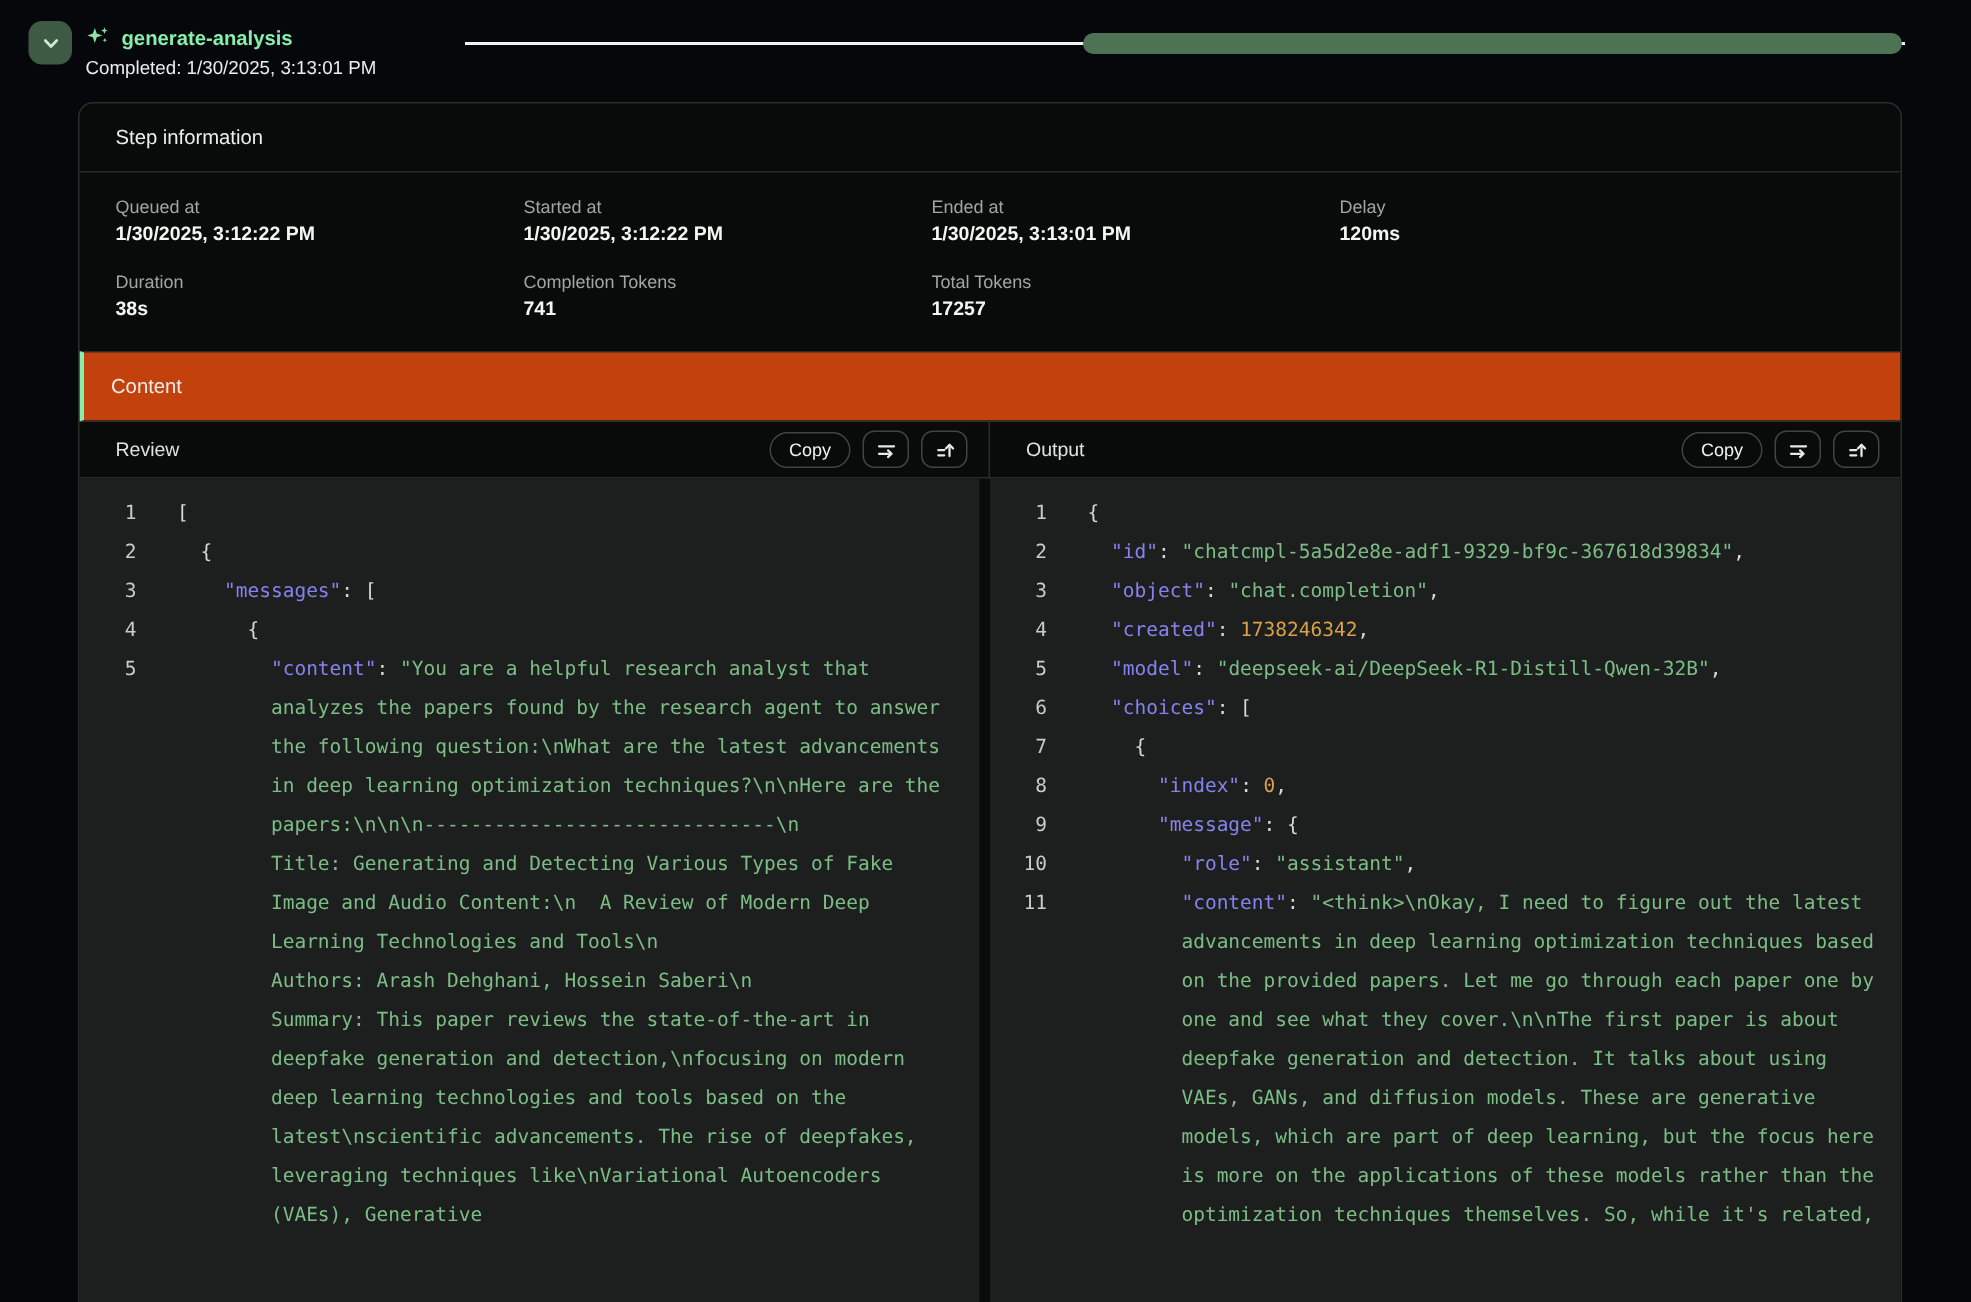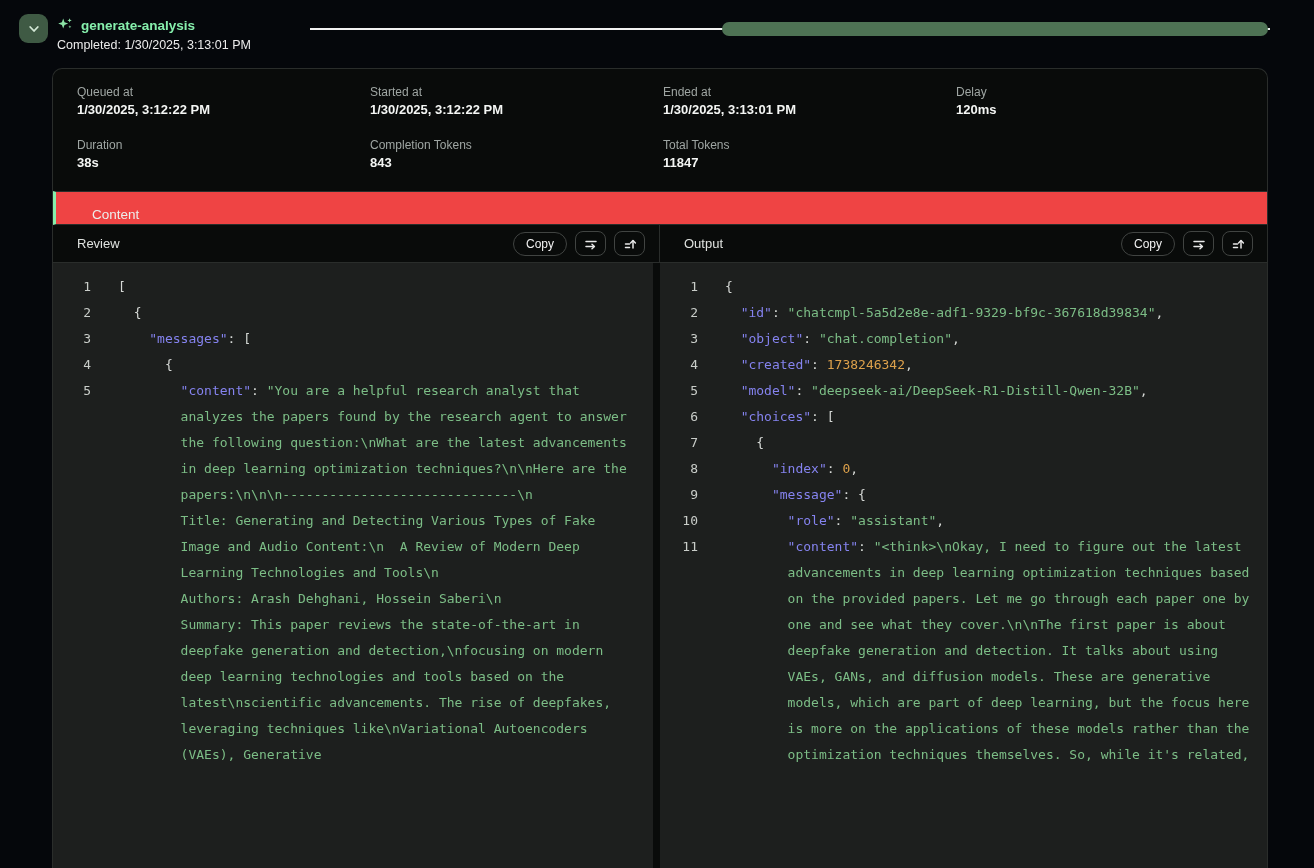--- a/index.html
+++ b/index.html
@@ -22,29 +22,29 @@
     border-radius:7px; background:var(--timeline-bar,#4e7254); cursor:pointer; }
 
   
   .card { position:absolute; left:52px; top:68px; width:1216px; height:800px;
     border:1px solid #2a2d2b; border-bottom:none; border-radius:10px 10px 0 0;
     background:#090b0a; overflow:hidden; display:flex; flex-direction:column; }
   .card-header { height:46px; line-height:46px; padding-left:24px; font-size:13.5px;
     color:#eceeec; border-bottom:1px solid #2a2d2b; flex:none; }
 
   .info-grid { flex:none; display:grid; grid-template-columns:repeat(4,272px);
-    padding:16px 24px 21px 24px; row-gap:18px;gap:21px; }
+    padding:16px 24px 21px 24px; row-gap:18px; }
   .cell-label { font-size:12px; color:#9fa6a3; }
   .cell-value { margin-top:3px; font-size:13px; font-weight:700; color:#f4f6f4;
     white-space:nowrap; overflow:hidden; }
 
-  .content-header { flex:none; height:34px; line-height:45px; padding-left:36px;
+  .content-header { flex:none; height:47px; line-height:45px; padding-left:18px;
     font-size:13.5px; color:#eceeec; border-top:1px solid #2a2d2b;
     border-bottom:1px solid #2a2d2b; border-left:3px solid var(--accent-green,#86efac);
-    background:#ef4444; }
+    background:#c2410c; }
 
   
   .panels { flex:1; display:grid; grid-template-columns:1fr 1fr; min-height:0; }
   .panel { display:flex; flex-direction:column; min-width:0; min-height:0; }
   .panel-header { flex:none; height:38px; display:flex; align-items:center;
     padding:0 14px 0 24px; border-bottom:1px solid #2a2d2b; }
   .panel.input .panel-header { border-right:1px solid #2a2d2b; }
   .panel-title { font-size:13px; color:#dfe2df; flex:1; }
   .panel-actions { display:flex; align-items:center; gap:8px; }
   .pill-btn { font-family:"Liberation Sans", sans-serif; font-size:12px; color:#f2f2f2;
@@ -89,20 +89,21 @@
       </span>
       <span class="step-title">generate-analysis</span>
     </div>
     <div class="step-sub">Completed: 1/30/2025, 3:13:01 PM</div>
   </div>
   <div class="timeline-line"></div>
   <div class="timeline-bar"></div>
 </header>
 
 <main class="card">
+  <div class="card-header">Step information</div>
 
   <div class="info-grid">
     <div class="cell">
       <div class="cell-label">Queued at</div>
       <div class="cell-value">1/30/2025, 3:12:22 PM</div>
     </div>
     <div class="cell">
       <div class="cell-label">Started at</div>
       <div class="cell-value">1/30/2025, 3:12:22 PM</div>
     </div>
@@ -113,25 +114,25 @@
     <div class="cell">
       <div class="cell-label">Delay</div>
       <div class="cell-value">120ms</div>
     </div>
     <div class="cell">
       <div class="cell-label">Duration</div>
       <div class="cell-value">38s</div>
     </div>
     <div class="cell">
       <div class="cell-label">Completion Tokens</div>
-      <div class="cell-value">843</div>
+      <div class="cell-value">741</div>
     </div>
     <div class="cell">
       <div class="cell-label">Total Tokens</div>
-      <div class="cell-value">11847</div>
+      <div class="cell-value">17257</div>
     </div>
   </div>
 
   <div class="content-header">Content</div>
 
   <div class="panels">
     <section class="panel input">
       <div class="panel-header">
         <span class="panel-title">Review</span>
         <div class="panel-actions">

